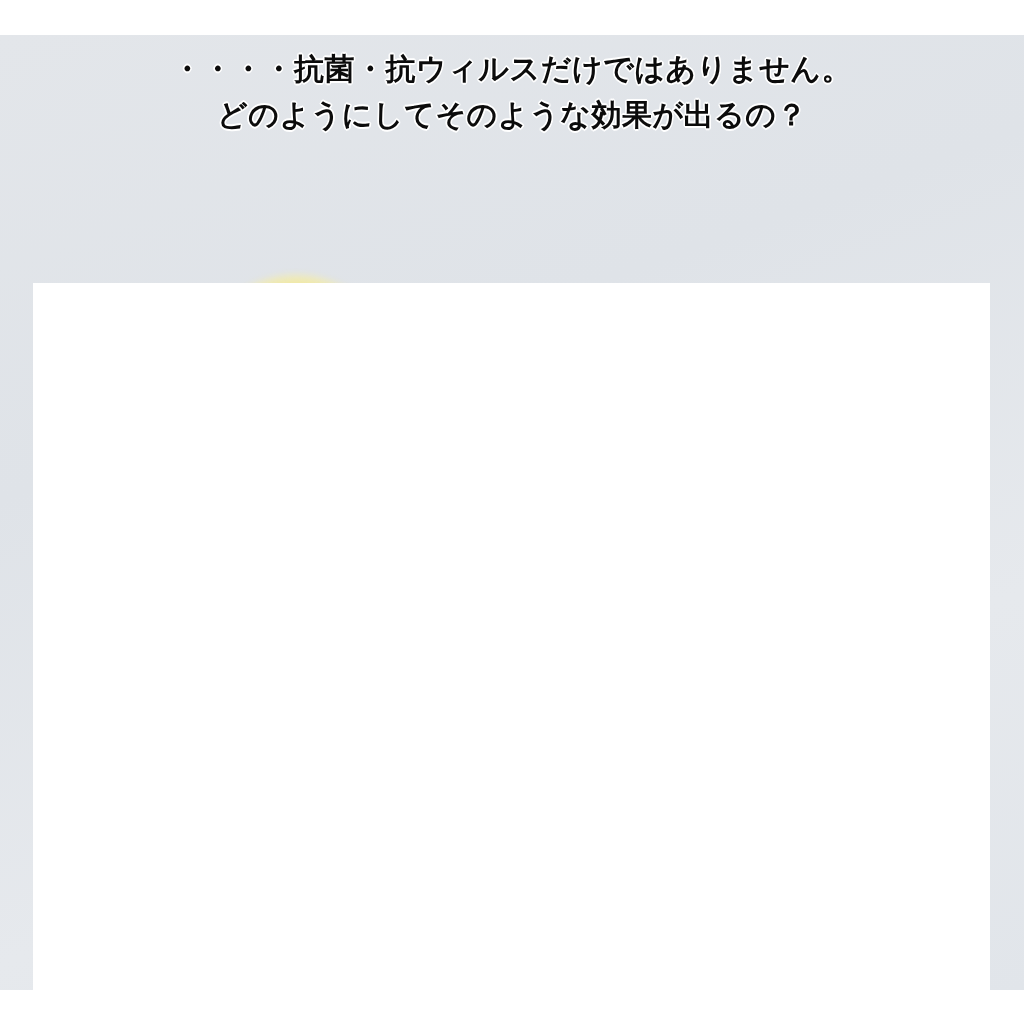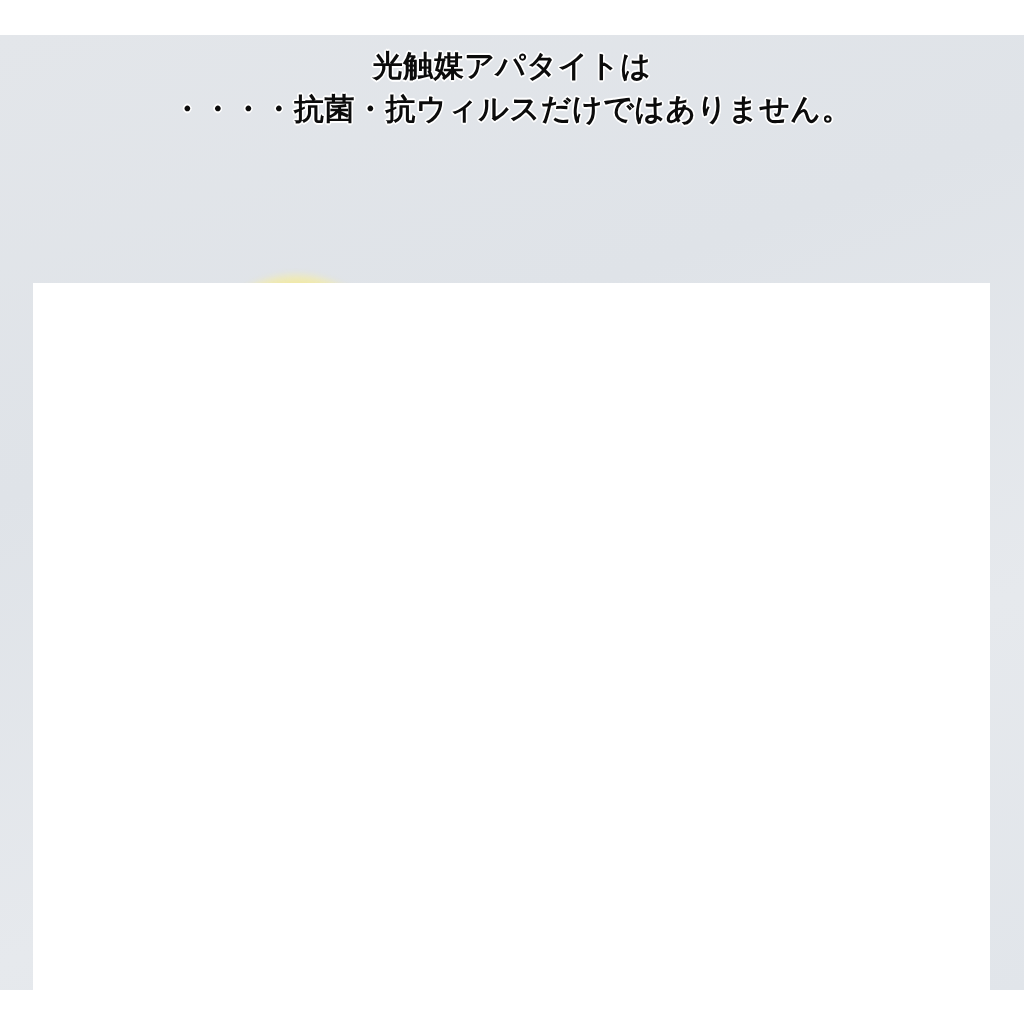--- a/index.html
+++ b/index.html
@@ -184,22 +184,22 @@
   .bar-text { font-size:19px; font-weight:bold; color:#ffffff; letter-spacing:1px; }
 </style>
 </head>
 <body>
 
 <div id="bg-upper"></div>
 <div id="bg-top-band"></div>
 <div id="bg-bottom-band"></div>
 
 <div id="headline">
-  <span class="hl" id="hl1">光触媒アパタイトは</span>
   <span class="hl" id="hl2">・・・・抗菌・抗ウィルスだけではありません。</span>
+  <span class="hl" id="hl4">どのようにしてそのような効果が出るの？</span>
 </div>
 
 <div id="panel"></div>
 
 <div id="sun-wrap">
   <div id="sun-glow"></div>
   <div id="sun-disc">
     <div id="sun-label">日光</div>
   </div>
 </div>

